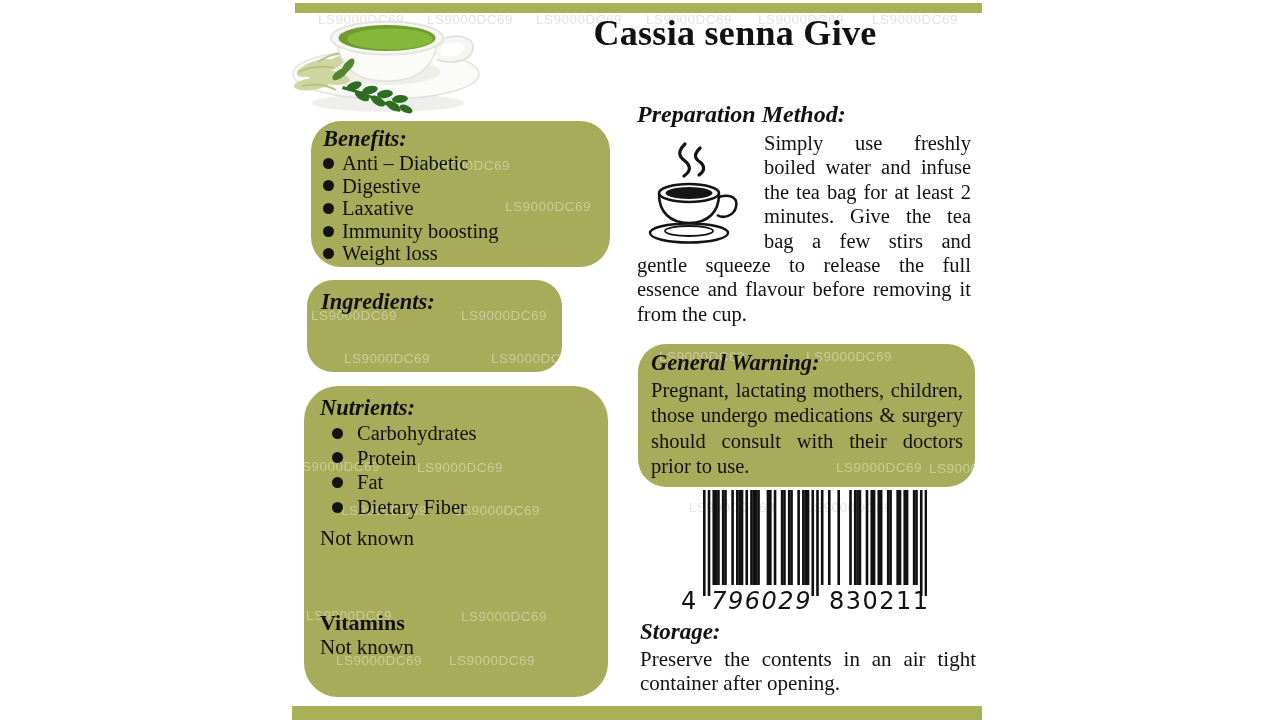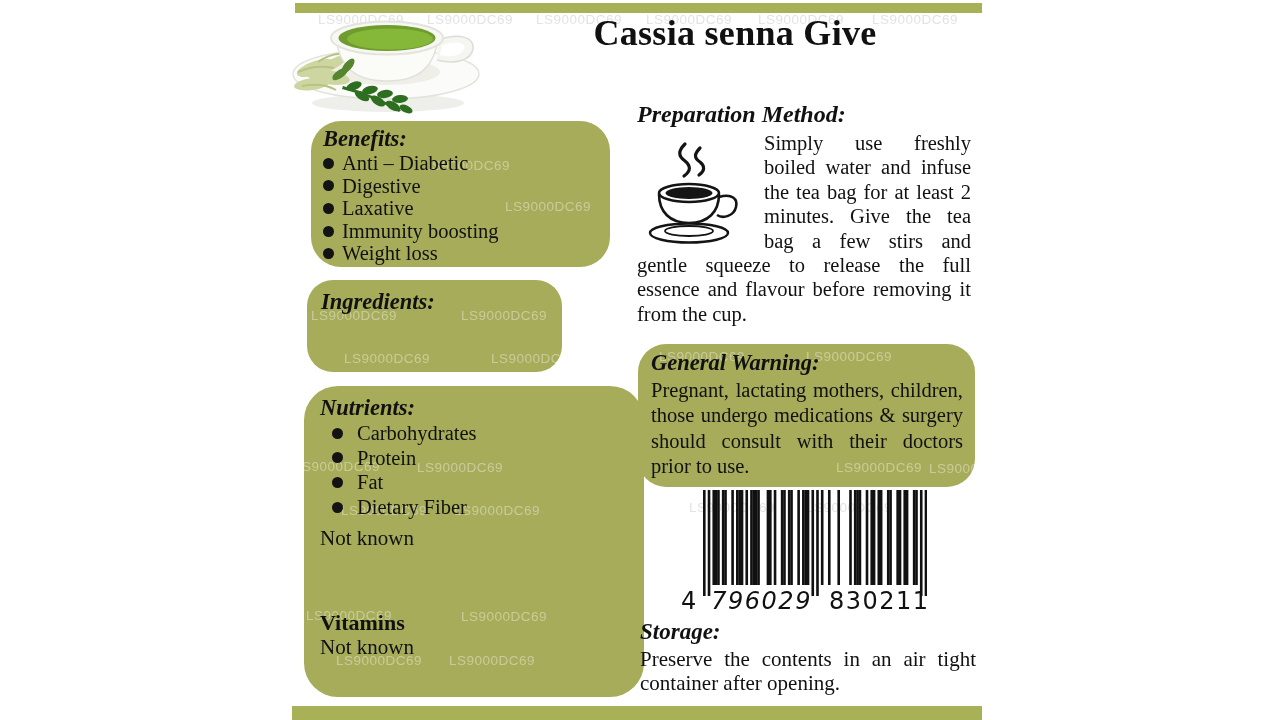--- a/index.html
+++ b/index.html
@@ -26,21 +26,21 @@
 
   #title { left:525px; top:14px; width:420px; text-align:center;
            font-size:36px; font-weight:bold; line-height:39px; letter-spacing:.3px; }
 
   .sechead { font-weight:bold; font-style:italic; font-size:22.5px; line-height:26px; }
   .subhead-italic { font-weight:bold; font-style:italic; font-size:22px; line-height:25px; }
   .subhead { font-weight:bold; font-size:22px; line-height:25px;margin-top:44px; }
 
   #benefits-box { left:311px; top:121px; width:299px; height:146px; border-radius:30px; padding:5px 10px 0 12px; }
   #ingredients-box { left:307px; top:280px; width:255px; height:92px; border-radius:26px; padding:9px 14px 0 14px; }
-  #nutrients-box { left:304px; top:386px; width:340px; height:311px; border-radius:34px; padding:9px 14px 0 16px; }
+  #nutrients-box { left:304px; top:386px; width:304px; height:311px; border-radius:34px; padding:9px 14px 0 16px; }
 
   ul.blist { list-style:none; }
   ul.blist li { display:flex; align-items:center; font-size:20.5px; }
   .dot { flex:0 0 auto; border-radius:50%; background:#131313; }
   #benefits-box li { line-height:22.6px; }
   #benefits-box .dot { width:11px; height:11px; margin-right:8px; }
   #nutrients-box li { line-height:24.6px; }
   #nutrients-box ul.blist { margin-left:12px; }
   #nutrients-box .dot { width:11px; height:11px; margin-right:14px; }
 

